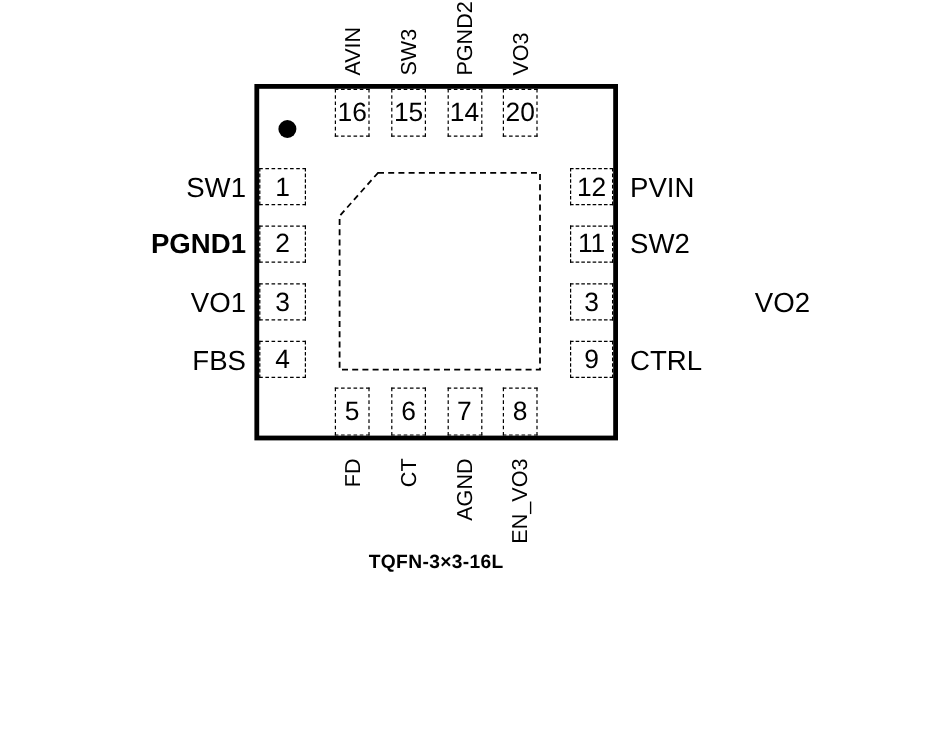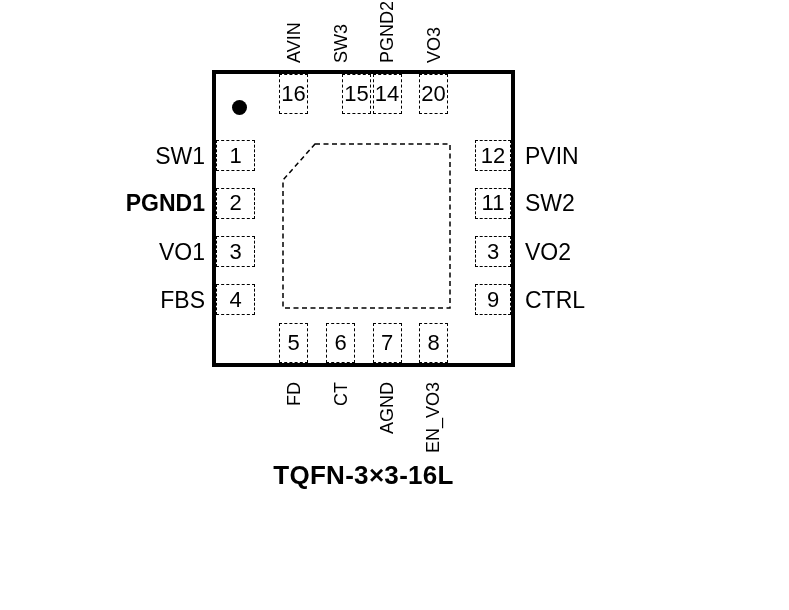--- a/index.html
+++ b/index.html
@@ -55,41 +55,41 @@
     font-size: 18px; line-height: 20px;
     white-space: nowrap;
   }
   .vtop { left: 0; bottom: 0; transform: rotate(-90deg); transform-origin: 0 100%; }
   .vbot { right: 0; top: 0;  transform: rotate(-90deg); transform-origin: 100% 0; }
 
   .caption {
     position: absolute;
     left: 212px; top: 460px; width: 303px;
     text-align: center;
-    font-size: 26px; font-weight: bold;
+    font-size: 16px; font-weight: bold;
     letter-spacing: 0.3px;
   }
 </style>
 </head>
 <body>
 
 <div class="canvas">
 
   <div class="package"></div>
 
   <svg class="pad-svg" width="172" height="169" viewBox="0 0 172 169">
     <polygon points="34,2 169,2 169,166 2,166 2,38" fill="none" stroke="#000" stroke-width="1.5" stroke-dasharray="5 3.5"></polygon>
   </svg>
 
   <div class="pin1dot"></div>
 
   <div class="pin-box pin-v" style="left:279px; top:74px;">
       <span>16</span>
     </div>
-  <div class="pin-box pin-v" style="left:326px; top:74px;margin-left:16px;">
+  <div class="pin-box pin-v" style="left:326px; top:74px;">
       <span>15</span>
     </div>
   <div class="pin-box pin-v" style="left:372.5px; top:74px;">
       <span>14</span>
     </div>
   <div class="pin-box pin-v" style="left:419px; top:74px;">
       <span>20</span>
     </div>
 
   <div class="pin-box pin-v" style="left:279px; top:323px;">
@@ -131,21 +131,21 @@
       <span>9</span>
     </div>
 
   <div class="side-lbl left-lbl" style="top:144.5px;">SW1</div>
   <div class="side-lbl left-lbl" style="top:192px;font-weight:bold;">PGND1</div>
   <div class="side-lbl left-lbl" style="top:240.5px;">VO1</div>
   <div class="side-lbl right-lbl" style="top:144.5px;">PVIN</div>
 
   <div class="side-lbl left-lbl" style="top:288.5px;">FBS</div>
   <div class="side-lbl right-lbl" style="top:192px;">SW2</div>
-  <div class="side-lbl right-lbl" style="top:240.5px;">VO2</div>
+  <div class="side-lbl right-lbl" style="top:240.5px;text-align:right;">VO2</div>
   <div class="side-lbl right-lbl" style="top:288.5px;">CTRL</div>
 
   <div class="vanchor" style="left:303.5px; top:63px;">
       <span class="vlabel vtop">AVIN</span>
     </div>
   <div class="vanchor" style="left:350.5px; top:63px;">
       <span class="vlabel vtop">SW3</span>
     </div>
   <div class="vanchor" style="left:397px; top:63px;">
       <span class="vlabel vtop">PGND2</span>

